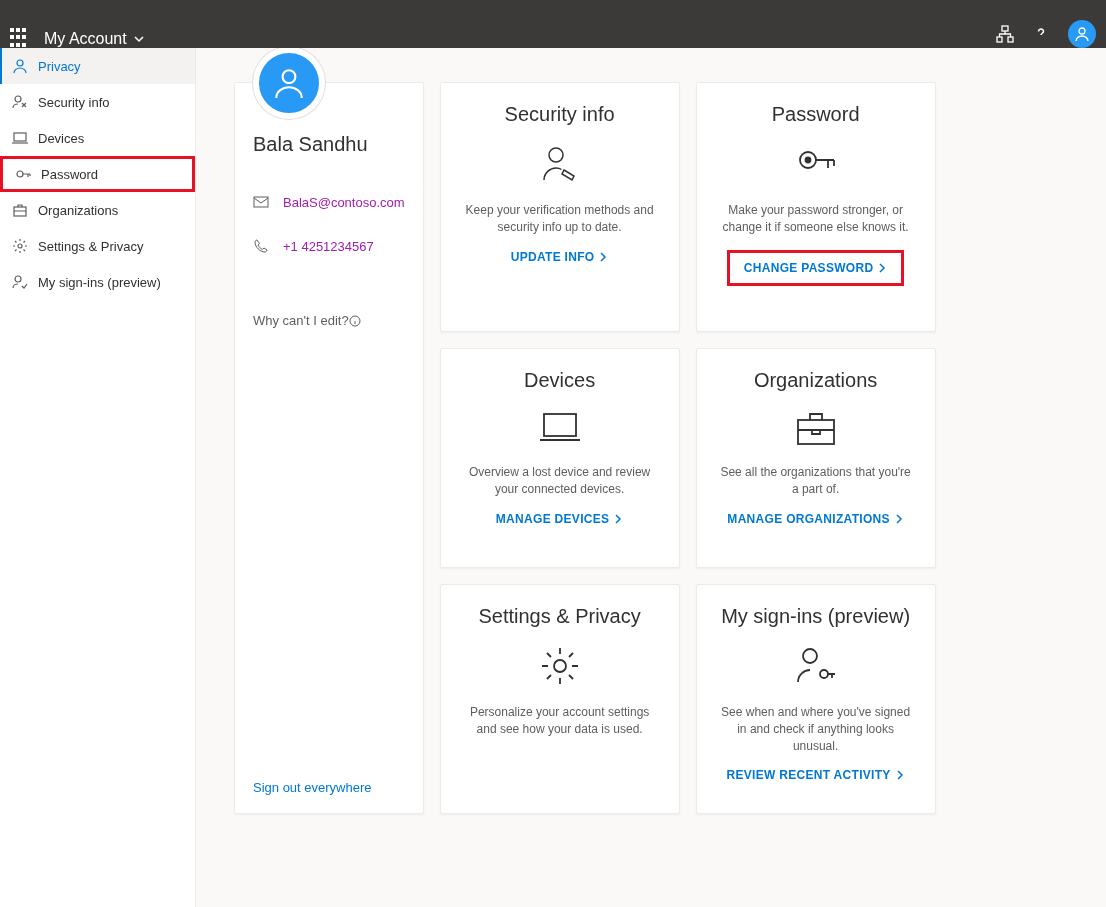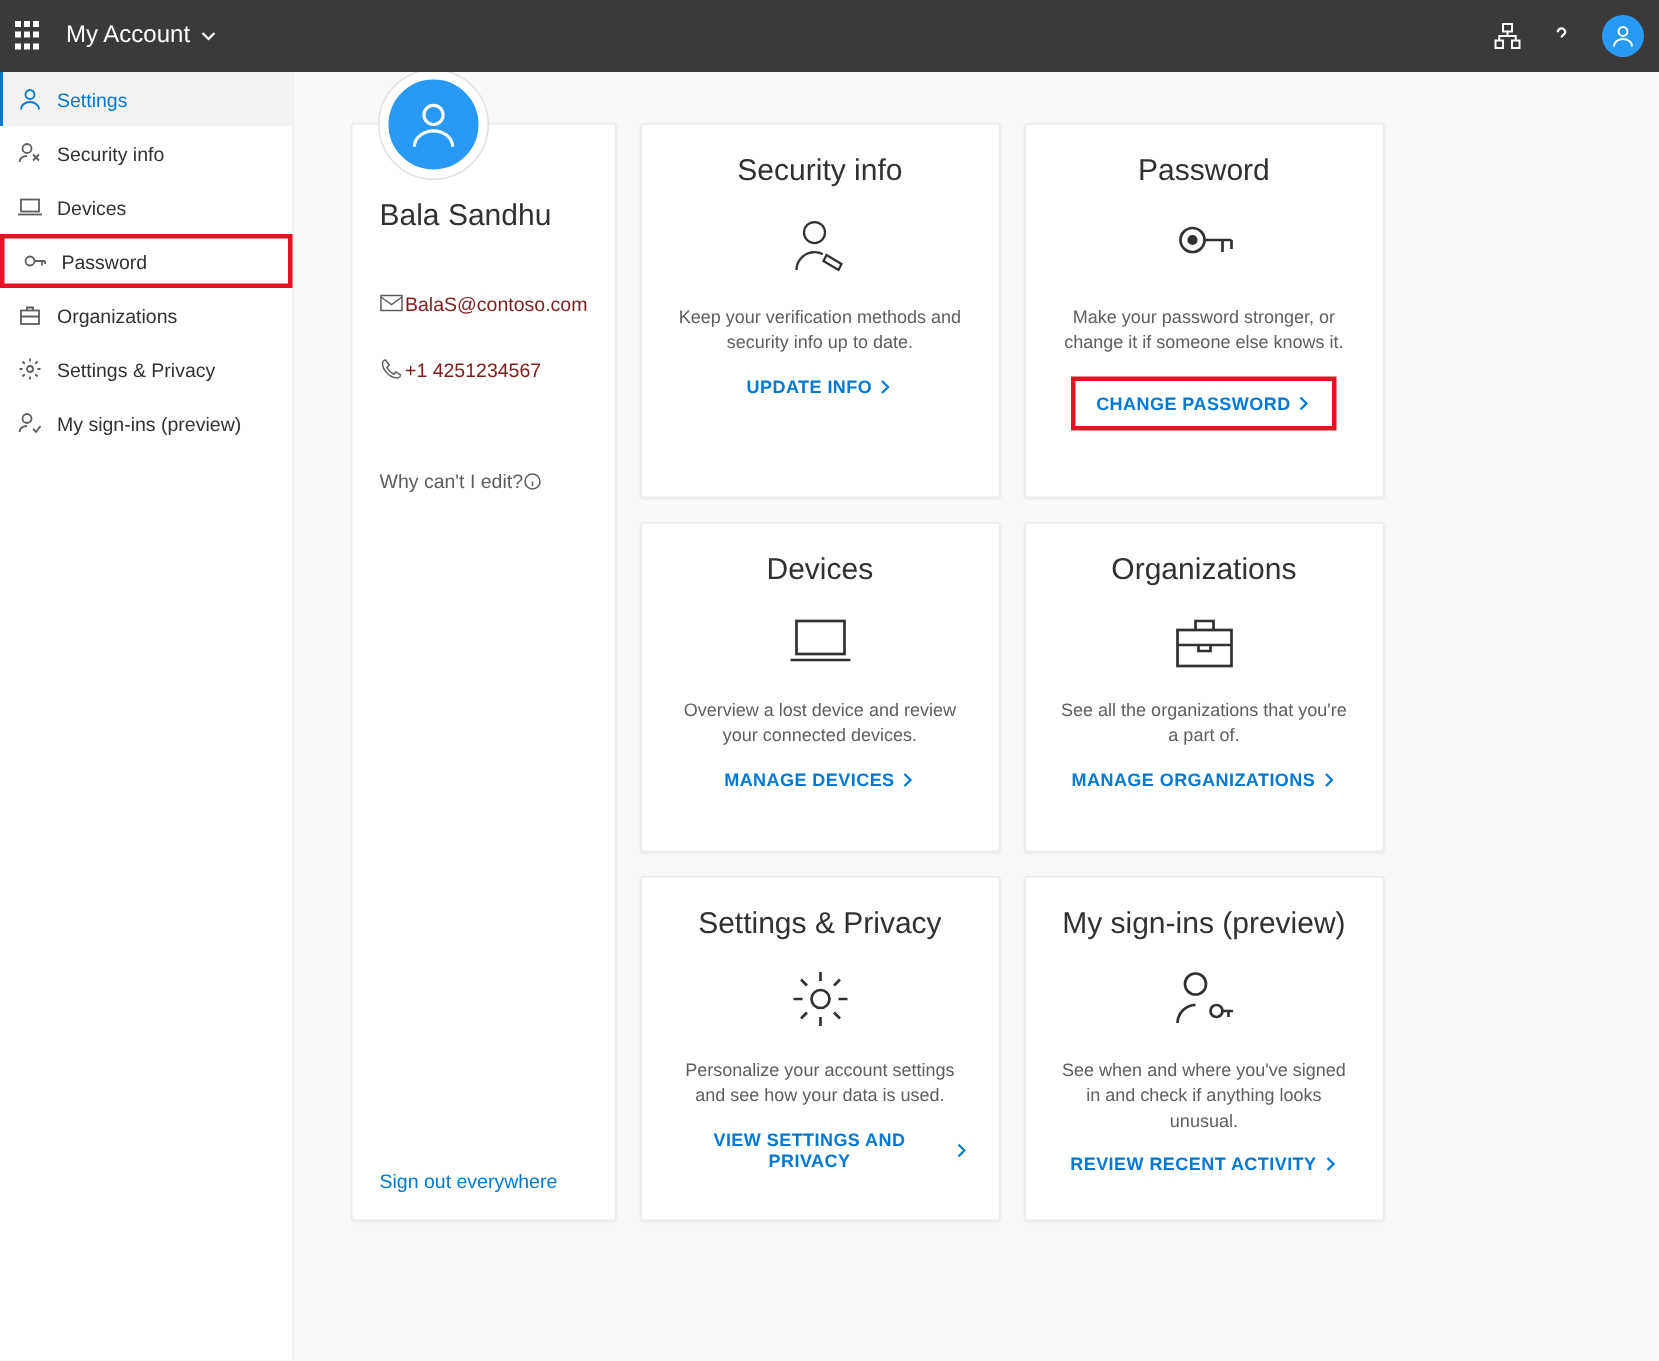--- a/index.html
+++ b/index.html
@@ -1,17 +1,17 @@
 <!DOCTYPE html>
 <html><head>
 <meta charset="utf-8">
 <style>
   * { box-sizing: border-box; margin: 0; padding: 0; }
   body { font-family: "Segoe UI", -apple-system, sans-serif; background:#faf9f8; color:#323130; width:1106px; height:907px; overflow:hidden; }
-  .topbar { height:48px; background:#3b3a39; color:#fff; display:flex; align-items:center; padding:0 10px; }
+  .topbar { height:48px; background:#3b3a39; color:#fff; display:flex; align-items:flex-end; padding:0 10px; }
   .waffle { width:20px; height:20px; display:flex; flex-wrap:wrap; gap:2px; margin-right:14px; cursor:pointer;}
   .waffle span { width:4px; height:4px; background:#fff; }
   .app-title { font-size:16px; font-weight:400; display:flex; align-items:center; gap:6px; cursor:pointer;}
   .topbar-right { margin-left:auto; display:flex; align-items:center; gap:18px; }
   .topbar-icon { cursor:pointer; display:flex; align-items:center; justify-content:center; }
   .avatar-circle { width:28px; height:28px; border-radius:50%; background:#2899f5; display:flex; align-items:center; justify-content:center; cursor:pointer;}
   .layout { display:flex; height:calc(907px - 48px); }
   .sidebar { width:196px; background:#fff; border-right:1px solid #edebe9; }
   .nav-item { display:flex; align-items:center; gap:10px; height:36px; padding:0 12px; font-size:13px; color:#323130; cursor:pointer;}
   .nav-item.active { background:#f3f2f1; color:#0078d4; border-left:2px solid #0078d4; padding-left:10px;}
@@ -20,21 +20,21 @@
   .main { flex:1; padding:34px 38px; overflow:auto; }
   .card { background:#fff; border:1px solid #edebe9; border-radius:2px; box-shadow:0 1px 2px rgba(0,0,0,0.05); padding:20px; display:flex; flex-direction:column; align-items:center; text-align:center; }
   .card h2 { font-size:20px; font-weight:400; color:#323130; margin-bottom:12px;}
   .card-desc { font-size:12px; color:#605e5c; line-height:1.4; margin:6px 1px 14px;}
   .card-action { font-size:12px; font-weight:600; color:#0078d4; letter-spacing:0.3px; cursor:pointer; display:flex; align-items:center; gap:4px;}
   .card-action.highlight { border:3px solid #e81123; padding:8px 14px; }
   .profile-card { min-height:560px; grid-row: span 2; padding:0 18px 18px; text-align:left; align-items:flex-start;}
   .profile-avatar-wrap { display:flex; justify-content:center; margin-top:-36px; }
   .profile-avatar { width:72px; height:72px; border-radius:50%; background:#2899f5; border:6px solid #fff; box-shadow:0 0 0 1px #e1dfdd; display:flex; align-items:center; justify-content:center; }
   .profile-name { text-align:center; font-size:20px; font-weight:400; margin:14px 0 24px;}
-  .contact-row { display:flex; align-items:center; gap:1px; font-size:13px; color:#7f1d1d; margin:14px 0;}
+  .contact-row { display:flex; align-items:center; gap:14px; font-size:13px; color:#a21caf; margin:14px 0;}
   .divider { border:none; border-top:1px solid #edebe9; margin:24px 0 20px;}
   .why-edit { font-size:13px; color:#605e5c; display:flex; align-items:center; gap:0;}
   .signout { font-size:13px; color:#0078d4; cursor:pointer; margin-top:auto;}
   .card-icon { margin:4px 0 6px; }
   .col-right { display:flex; flex-direction:column; gap:16px; }
   .cards-wrap { display:flex; gap:16px; }
 </style>
 </head>
 <body>
 
@@ -79,21 +79,21 @@
   </div>
 </div>
 
 <div class="layout">
   <div class="sidebar">
     <div class="nav-item active">
       <svg width="16" height="16" viewBox="0 0 16 16" fill="none" stroke="#0078d4" stroke-width="1.2">
           <circle cx="8" cy="5" r="3"></circle>
           <path d="M2 15c0-3 3-5 6-5s6 2 6 5"></path>
         </svg>
-      <span>Settings</span>
+      <span>Privacy</span>
     </div>
     <div class="nav-item">
       <svg width="16" height="16" viewBox="0 0 16 16" fill="none" stroke="#605e5c" stroke-width="1.2">
           <circle cx="6" cy="5" r="3"></circle>
           <path d="M1 14c0-2.5 2.5-4 5-4"></path>
           <path d="M10 9l4 4M14 9l-4 4"></path>
         </svg>
       <span>Security info</span>
     </div>
     <div class="nav-item">
@@ -248,26 +248,20 @@
         <div style="display:flex; gap:16px;">
           <div class="card" style="width:240px; min-height:230px;">
             <h2>Settings &amp; Privacy</h2>
             <div class="card-icon">
               <svg width="44" height="44" viewBox="0 0 44 44" fill="none" stroke="#323130" stroke-width="1.8">
                   <circle cx="22" cy="22" r="6"></circle>
                   <path d="M22 4v6M22 34v6M4 22h6M34 22h6M9 9l4 4M31 31l4 4M35 9l-4 4M13 31l-4 4"></path>
                 </svg>
             </div>
             <div class="card-desc">Personalize your account settings and see how your data is used.</div>
-            <div class="card-action">
-              <span>VIEW SETTINGS AND PRIVACY</span>
-              <svg width="10" height="10" viewBox="0 0 10 10">
-                  <path d="M3 1l4 4-4 4" stroke="#0078d4" stroke-width="1.5" fill="none"></path>
-                </svg>
-            </div>
           </div>
           <div class="card" style="width:240px; min-height:230px;">
             <h2>My sign-ins (preview)</h2>
             <div class="card-icon">
               <svg width="44" height="44" viewBox="0 0 44 44" fill="none" stroke="#323130" stroke-width="1.8">
                   <circle cx="16" cy="12" r="7"></circle>
                   <path d="M4 38c0-7 6-12 12-12"></path>
                   <circle cx="30" cy="30" r="4"></circle>
                   <path d="M33 30h8M38 30v4"></path>
                 </svg>

